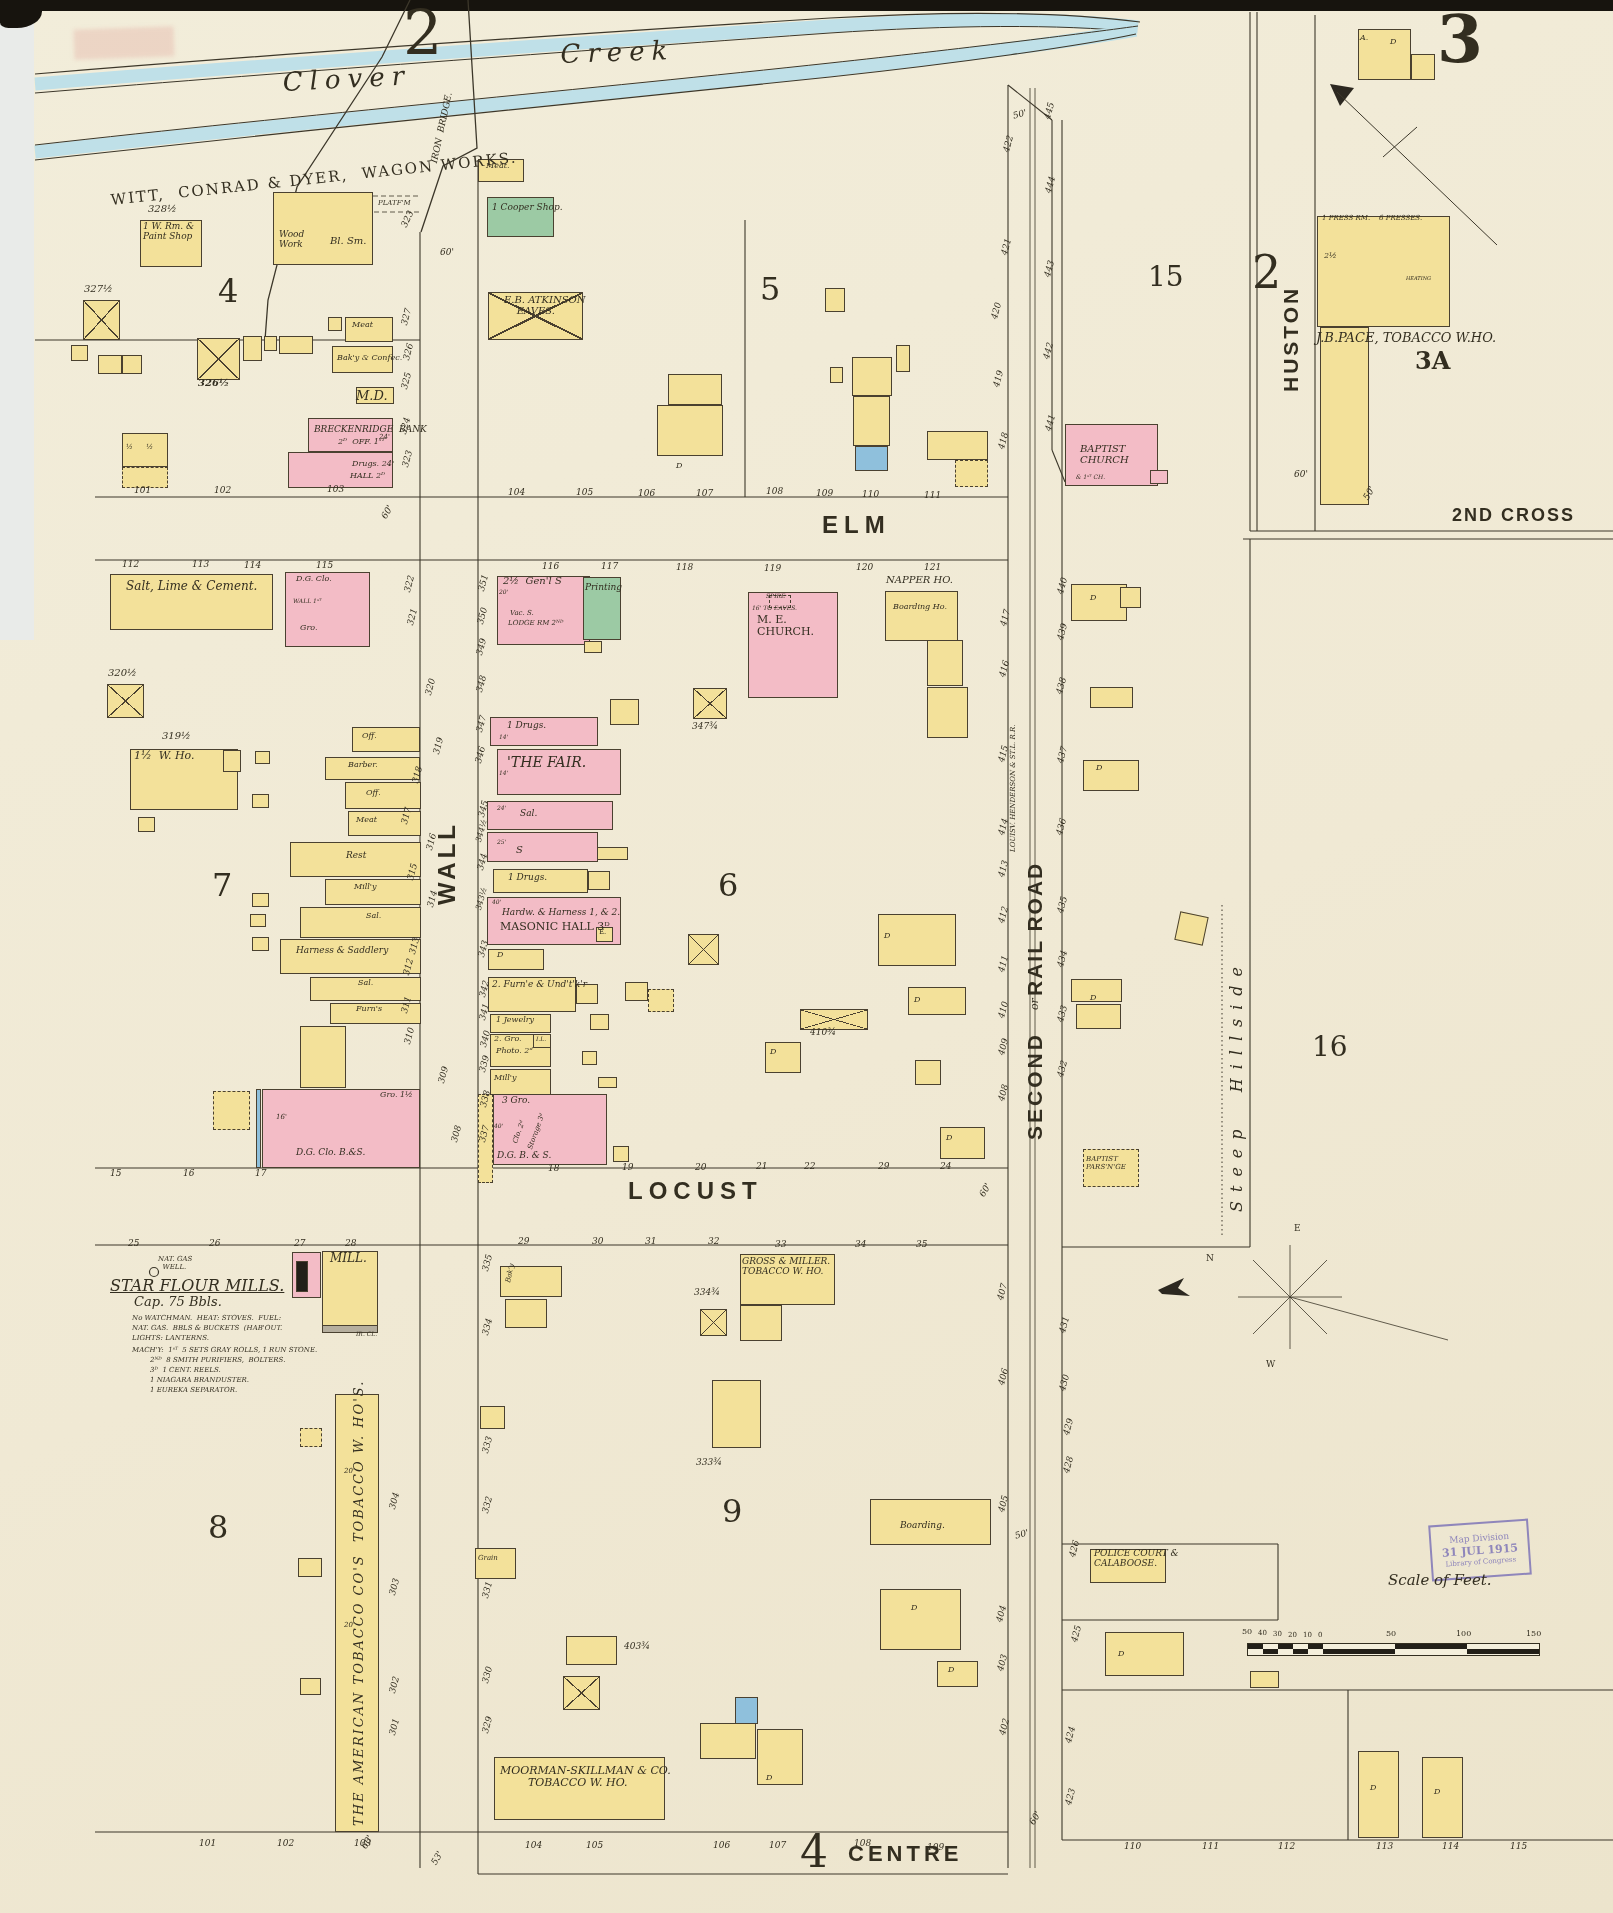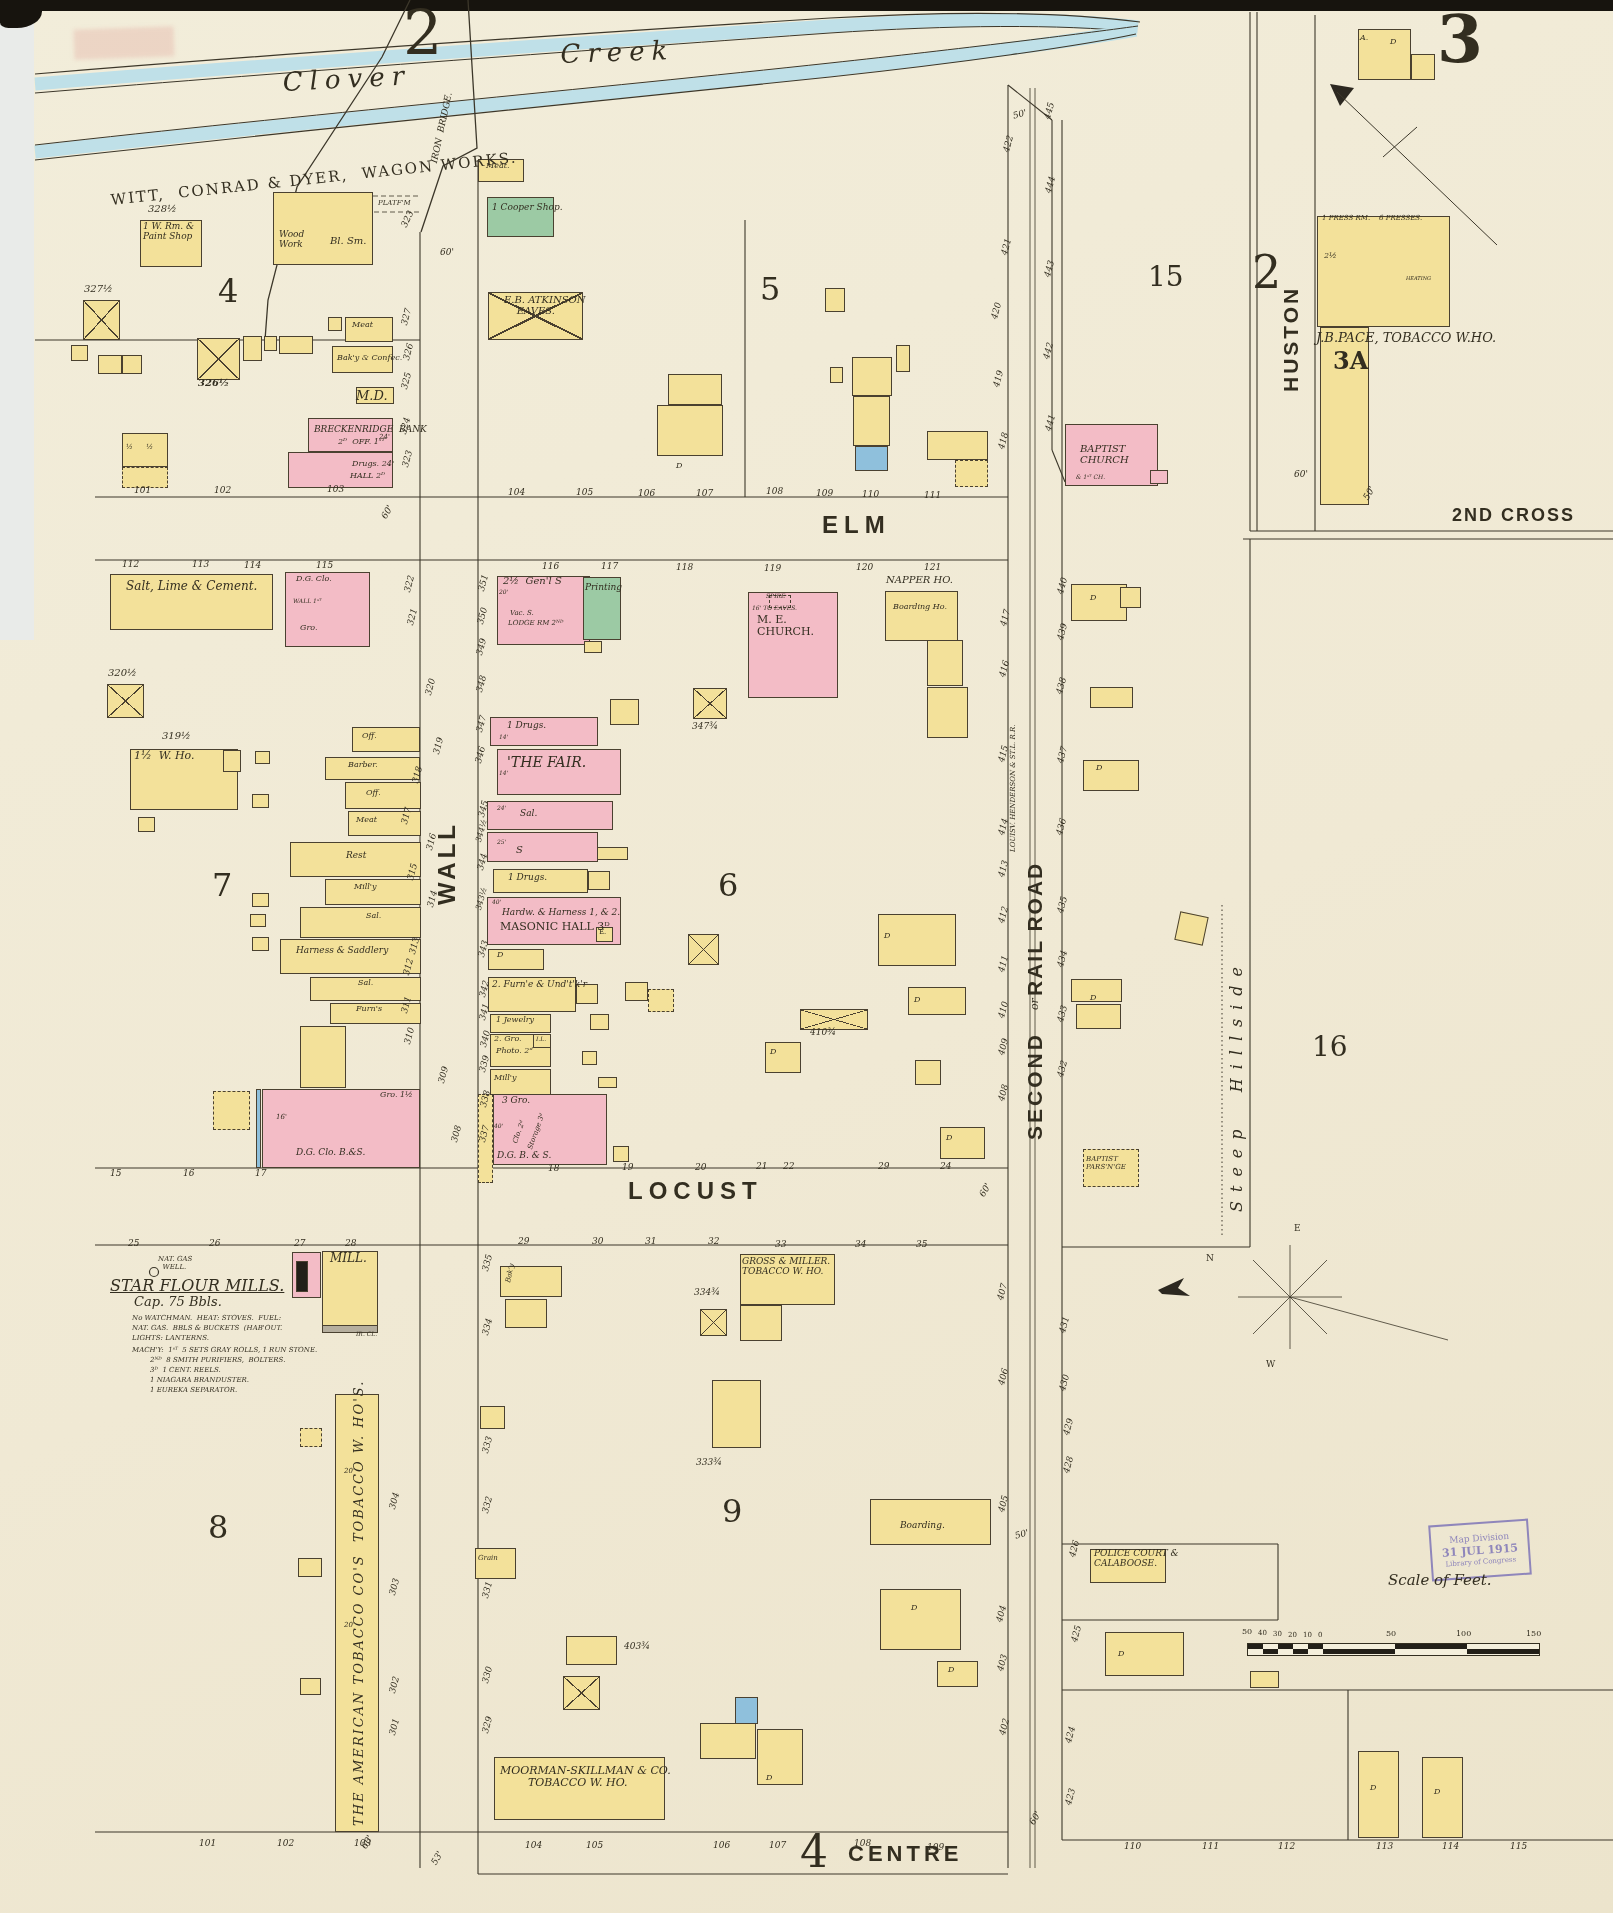--- a/index.html
+++ b/index.html
@@ -260,21 +260,21 @@
       <div class="t i" style="left: 1010px; top: 852px; font-size: 7px; transform: rotate(-90deg);">LOUISV. HENDERSON &amp; ST.L. R.R.</div>
       <div class="t sb" style="left: 1280px; top: 392px; font-size: 21px; transform: rotate(-90deg); letter-spacing: 3px;">HUSTON</div>
       <div class="t sb" style="left: 1452px; top: 506px; font-size: 18px; letter-spacing: 2px;">2ND CROSS</div>
       <div class="t i" style="left: 1228px; top: 1212px; font-size: 16px; transform: rotate(-90deg); letter-spacing: 9px;">Steep  Hillside</div>
       <div class="t i" style="left: 282px; top: 68px; font-size: 26px; transform: rotate(-3deg); letter-spacing: 7px;">Clover</div>
       <div class="t i" style="left: 560px; top: 40px; font-size: 26px; transform: rotate(-2deg); letter-spacing: 7px;">Creek</div>
       <div class="t i" style="left: 430px; top: 162px; font-size: 9px; transform: rotate(-78deg);">IRON  BRIDGE.</div>
       <div class="t" style="left: 403px; top: 0px; font-size: 62px;">2</div>
       <div class="t bd" style="left: 1437px; top: 4px; font-size: 66px;">3</div>
       <div class="t" style="left: 1252px; top: 248px; font-size: 46px;">2</div>
-      <div class="t bd" style="left: 1333px; top: 348px; font-size: 24px;">3A</div>
+      <div class="t bd" style="left: 1415px; top: 348px; font-size: 24px;">3A</div>
       <div class="t" style="left: 218px; top: 274px; font-size: 32px;">4</div>
       <div class="t" style="left: 760px; top: 272px; font-size: 32px;">5</div>
       <div class="t" style="left: 1148px; top: 262px; font-size: 28px;">15</div>
       <div class="t" style="left: 212px; top: 868px; font-size: 32px;">7</div>
       <div class="t" style="left: 718px; top: 868px; font-size: 32px;">6</div>
       <div class="t" style="left: 1312px; top: 1032px; font-size: 28px;">16</div>
       <div class="t" style="left: 208px; top: 1510px; font-size: 32px;">8</div>
       <div class="t" style="left: 722px; top: 1494px; font-size: 32px;">9</div>
       <div class="t" style="left: 110px; top: 192px; font-size: 15px; transform: rotate(-6deg); letter-spacing: 2px;">WITT,  CONRAD &amp; DYER,  WAGON WORKS.</div>
       <div class="t i" style="left: 148px; top: 204px; font-size: 10px;">328½</div>
@@ -457,21 +457,21 @@
       <div class="t i" style="left: 694px; top: 1288px; font-size: 9px;">334¾</div>
       <div class="t i" style="left: 696px; top: 1458px; font-size: 9px;">333¾</div>
       <div class="t i" style="left: 624px; top: 1642px; font-size: 9px;">403¾</div>
       <div class="t i" style="left: 110px; top: 1169px; font-size: 9px;">15</div>
       <div class="t i" style="left: 183px; top: 1169px; font-size: 9px;">16</div>
       <div class="t i" style="left: 255px; top: 1169px; font-size: 9px;">17</div>
       <div class="t i" style="left: 548px; top: 1164px; font-size: 9px;">18</div>
       <div class="t i" style="left: 622px; top: 1163px; font-size: 9px;">19</div>
       <div class="t i" style="left: 695px; top: 1163px; font-size: 9px;">20</div>
       <div class="t i" style="left: 756px; top: 1162px; font-size: 9px;">21</div>
-      <div class="t i" style="left: 783px; top: 1162px; font-size: 9px;">22</div>
+      <div class="t i" style="left: 804px; top: 1162px; font-size: 9px;">22</div>
       <div class="t i" style="left: 878px; top: 1162px; font-size: 9px;">29</div>
       <div class="t i" style="left: 940px; top: 1162px; font-size: 9px;">24</div>
       <div class="t i" style="left: 128px; top: 1239px; font-size: 9px;">25</div>
       <div class="t i" style="left: 209px; top: 1239px; font-size: 9px;">26</div>
       <div class="t i" style="left: 294px; top: 1239px; font-size: 9px;">27</div>
       <div class="t i" style="left: 345px; top: 1239px; font-size: 9px;">28</div>
       <div class="t i" style="left: 518px; top: 1237px; font-size: 9px;">29</div>
       <div class="t i" style="left: 592px; top: 1237px; font-size: 9px;">30</div>
       <div class="t i" style="left: 645px; top: 1237px; font-size: 9px;">31</div>
       <div class="t i" style="left: 708px; top: 1237px; font-size: 9px;">32</div>

